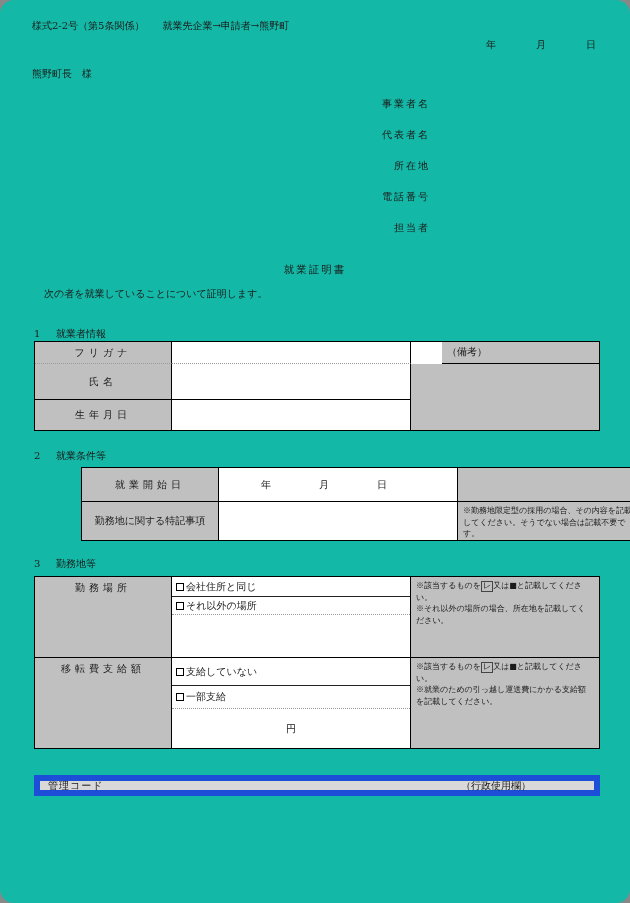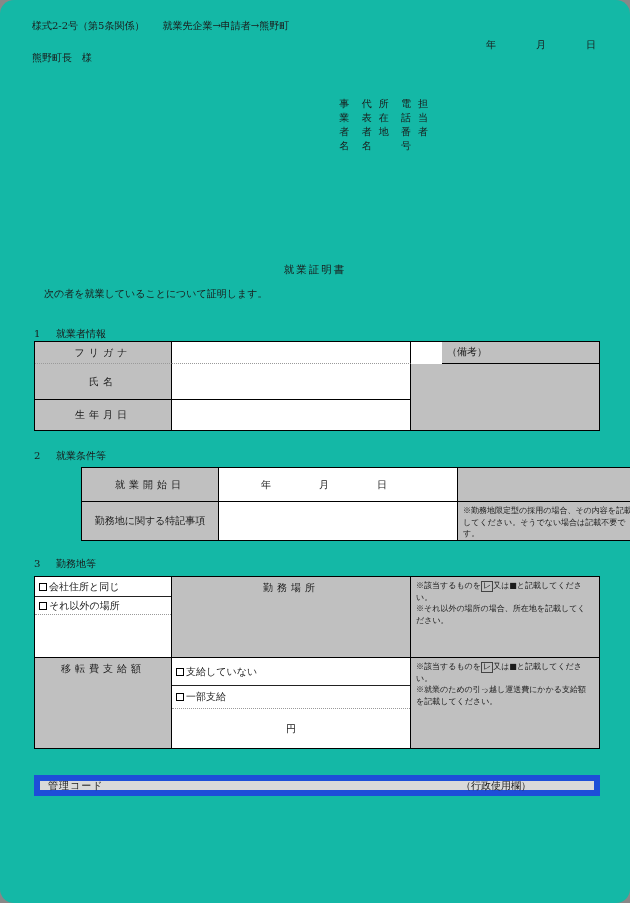--- a/index.html
+++ b/index.html
@@ -5,22 +5,22 @@
   * { margin:0; padding:0; box-sizing:border-box; }
   body { background:#888; font-family:"DejaVu Serif","Liberation Serif",serif; }
   .page {
     position:relative; width:630px; height:903px; margin:0 auto;
     background:#14b8a6; color:#1a1a1a; font-size:10px; overflow:hidden;border-radius:14px;
   }
   .abs { position:absolute; }
   .hdr-line { top:19px; left:32px; white-space:nowrap; }
   .hdr-routing { margin-left:18px; }
   .date-line { top:38px; left:486px; display:flex; gap:40px; }
-  .addressee { top:51px; left:32px;font-family:Liberation Serif, serif; }
-  .issuer { top:97px; left:330px; width:100px; display:flex; flex-direction:row; gap:1px; text-align:right; letter-spacing:2px; }
+  .addressee { top:67px; left:32px;font-family:Liberation Serif, serif; }
+  .issuer { top:97px; left:330px; width:100px; display:flex; flex-direction:column; gap:17px; text-align:right; letter-spacing:2px; }
   .doc-title { top:249px; left:0; width:100%; text-align:center; font-size:10.5px; letter-spacing:2px;margin-top:14px; }
   .intro { top:287px; left:44px; }
   .sec-head { left:34px; }
   .sec-head .num { display:inline-block; width:22px; }
   #sec1-head { top:327px; }
   #sec2-head { top:449px; }
   #sec3-head { top:557px; }
 
   .tbl { position:absolute; left:34px; width:566px; display:grid; border:1px solid #000; background:#fff; }
   #tbl1 { top:341px; grid-template-columns:137px 239px 1fr; grid-template-rows:22px 36px 30px; }
@@ -120,32 +120,32 @@
     <div class="cell lbl nosp br">勤務地に関する特記事項</div>
     <div class="cell val br"></div>
     <div class="cell gray note-cell">※勤務地限定型の採用の場合、その内容を記載してください。そうでない場合は記載不要です。</div>
   </div>
 
   <div class="abs sec-head" id="sec3-head">
     <span class="num">3</span><span>勤務地等</span>
   </div>
 
   <div class="tbl" id="tbl3">
+    <div class="cell lbl top bb br">勤務場所</div>
     <div class="cell val bb br optwrap">
       <div class="opt" id="wp-opt1">
         <span class="checkbox"></span>
         <span>会社住所と同じ</span>
       </div>
       <div class="opt" id="wp-opt2">
         <span class="checkbox"></span>
         <span>それ以外の場所</span>
       </div>
       <div class="fill-rest"></div>
     </div>
-    <div class="cell lbl top bb br">勤務場所</div>
     <div class="cell gray bb note-cell">
       <div><span>※該当するものを</span><span class="boxed">レ</span><span>又は■と記載してください。</span></div>
       <div>※それ以外の場所の場合、所在地を記載してください。</div>
     </div>
     <div class="cell lbl top br">移転費支給額</div>
     <div class="cell val br optwrap">
       <div class="opt" id="rl-opt1">
         <span class="checkbox"></span>
         <span>支給していない</span>
       </div>

